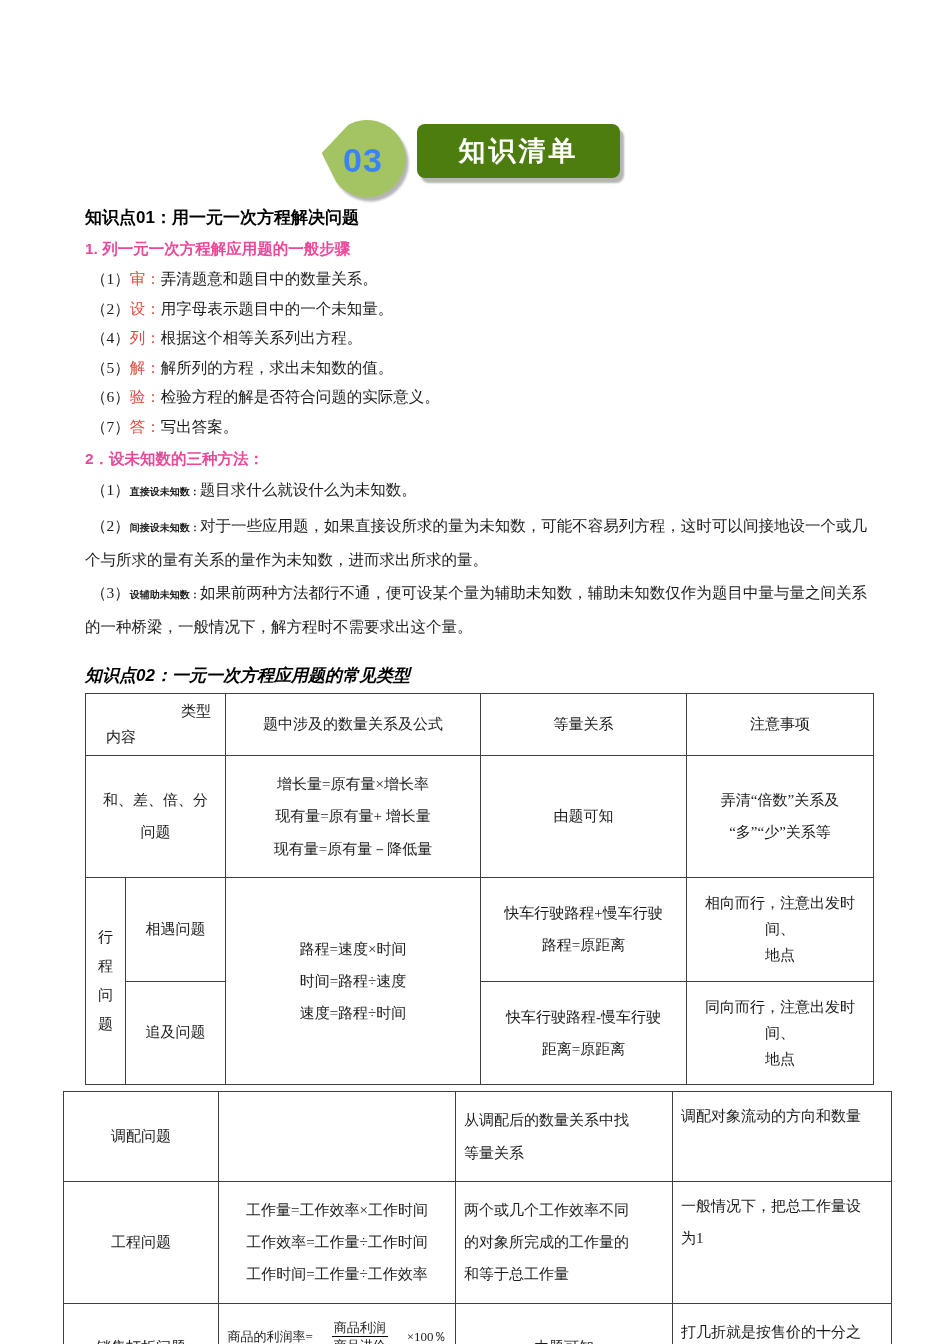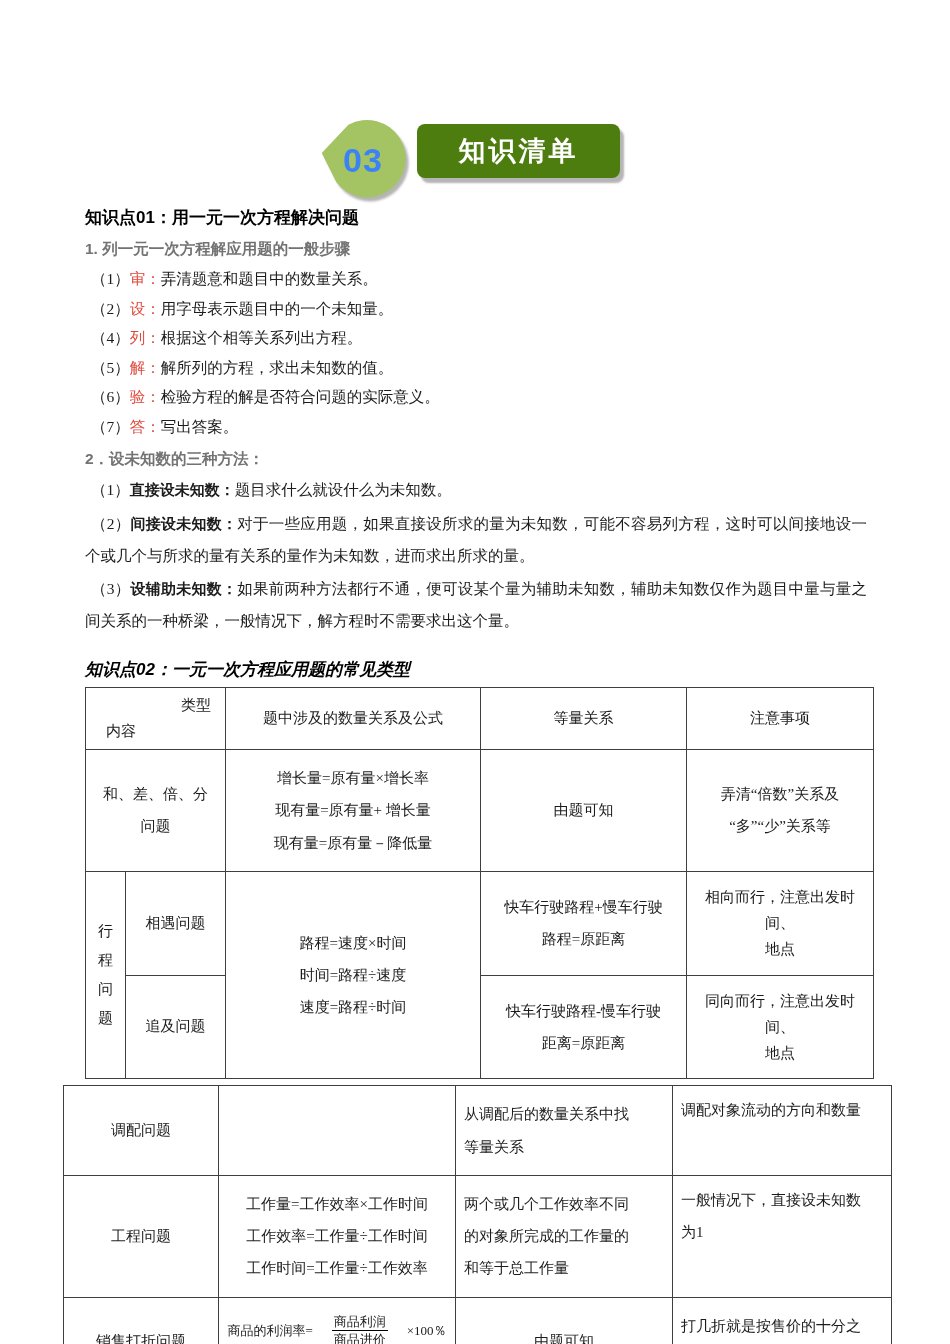--- a/index.html
+++ b/index.html
@@ -20,27 +20,27 @@
     background:#4d7c0f;border-radius:8px;
     box-shadow:4px 5px 2px rgba(120,120,120,0.55);
     display:flex;align-items:center;justify-content:center;}
   .badge-pill span{font-family:"Liberation Sans","DejaVu Sans",sans-serif;
     font-weight:bold;font-size:27px;color:#ffffff;letter-spacing:3px;}
   
   .content{position:absolute;left:63px;top:206px;width:828px;}
   h2.kp-title{font-family:"Liberation Sans","DejaVu Sans",sans-serif;
     font-size:17px;font-weight:bold;margin:0 0 10px 22px;color:#000;}
   h3.sec-title{font-family:"Liberation Sans","DejaVu Sans",sans-serif;
-    font-size:15.5px;font-weight:bold;margin:8px 0 4px 22px;color:#737373;}
+    font-size:15.5px;font-weight:bold;margin:8px 0 4px 22px;color:#ec4899;}
   .step{margin-left:28px;height:29.5px;line-height:29.5px;font-size:15.5px;}
   .red{color:#df4a3e;}
   .methods p{margin:0 0 2px 22px;font-size:15.5px;line-height:31px;
     text-align:justify;width:782px;}
   .methods p .mnum{margin-left:6px;}
-  .methods b{font-family:Liberation Serif, serif;font-size:15px;margin-top:16px;}
+  .methods b{font-family:Liberation Mono, monospace;font-size:10px;margin-top:16px;}
   
   table{border-collapse:collapse;table-layout:fixed;}
   td{border:1px solid #3f3f3f;vertical-align:middle;text-align:center;
     font-size:15px;padding:12px 8px;overflow:hidden;}
   .lines{white-space:pre-line;line-height:2.15;}
   .t1{margin-left:22px;width:788px;margin-top:6px;}
   .t2{width:828px;margin-top:6px;}
   .corner-cell{position:relative;padding:0;}
   .corner-top{position:absolute;top:8px;right:14px;font-size:15px;}
   .corner-bottom{position:absolute;bottom:8px;left:20px;font-size:15px;}
@@ -161,21 +161,21 @@
       <td class="lines left-cell" style="vertical-align:top;padding-top:8px;">调配对象流动的方向和数量</td>
     </tr>
     <tr style="height:96px;">
       <td>工程问题</td>
       <td class="lines">工作量=工作效率×工作时间
 工作效率=工作量÷工作时间
 工作时间=工作量÷工作效率</td>
       <td class="lines left-cell">两个或几个工作效率不同
 的对象所完成的工作量的
 和等于总工作量</td>
-      <td class="lines left-cell" style="vertical-align:top;padding-top:8px;">一般情况下，直接设未知数
+      <td class="lines left-cell" style="vertical-align:top;padding-top:8px;">一般情况下，把总工作量设
 为1</td>
     </tr>
     <tr style="height:86px;">
       <td>销售打折问题</td>
       <td>
         <div class="frac-line">
           <span>商品的利润率=</span>
               <span class="frac">
                 <span class="num">商品利润</span>
                 <span class="den">商品进价</span>

